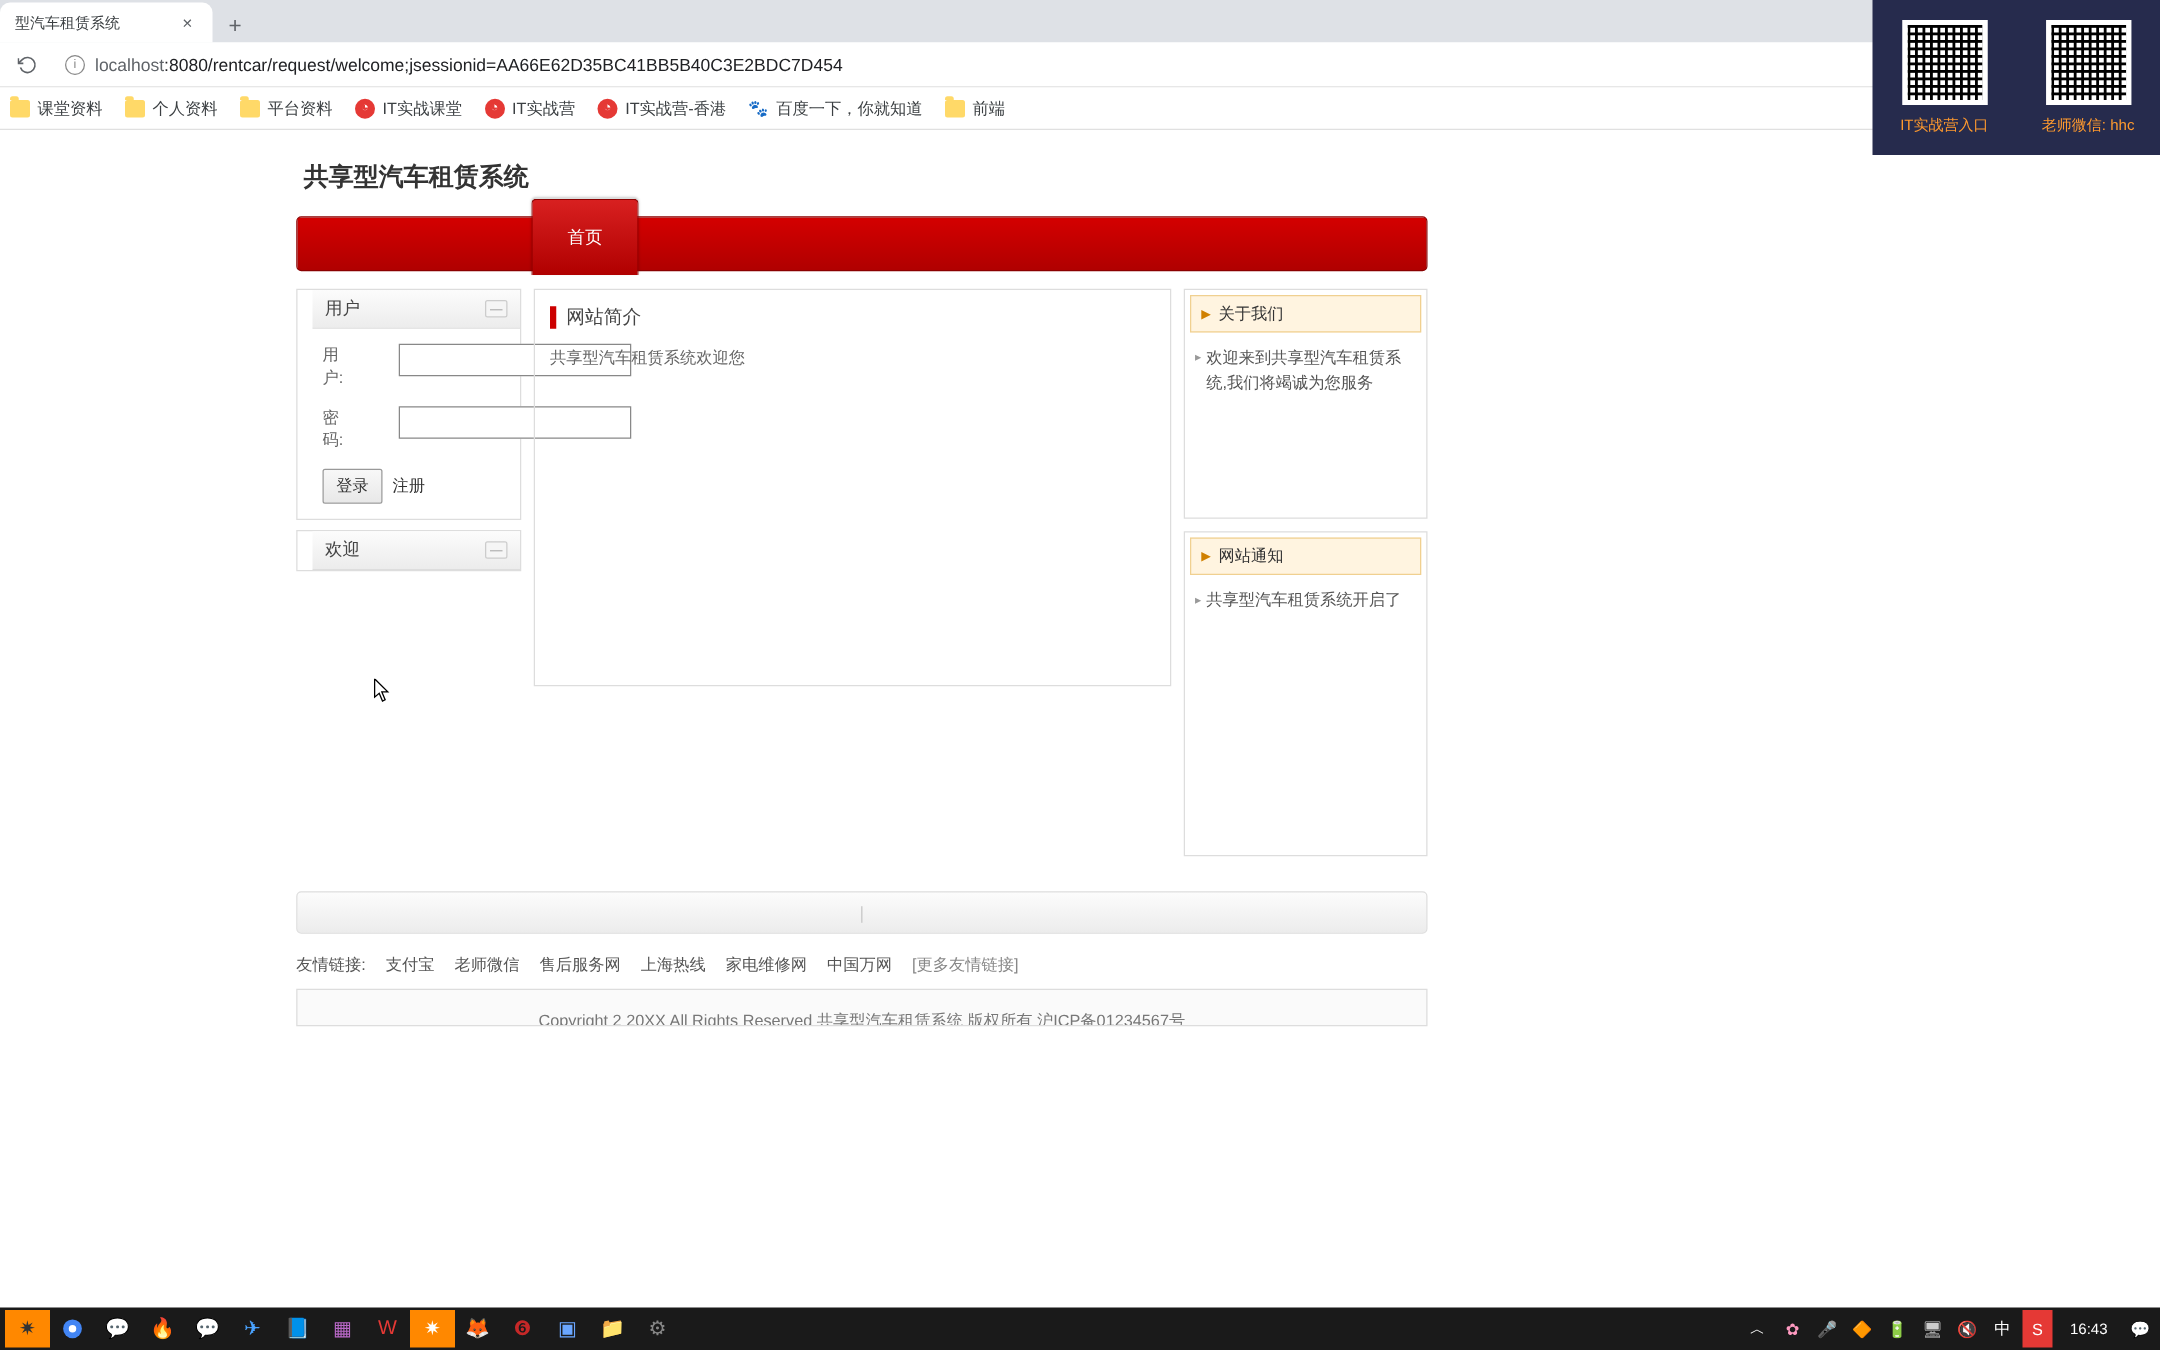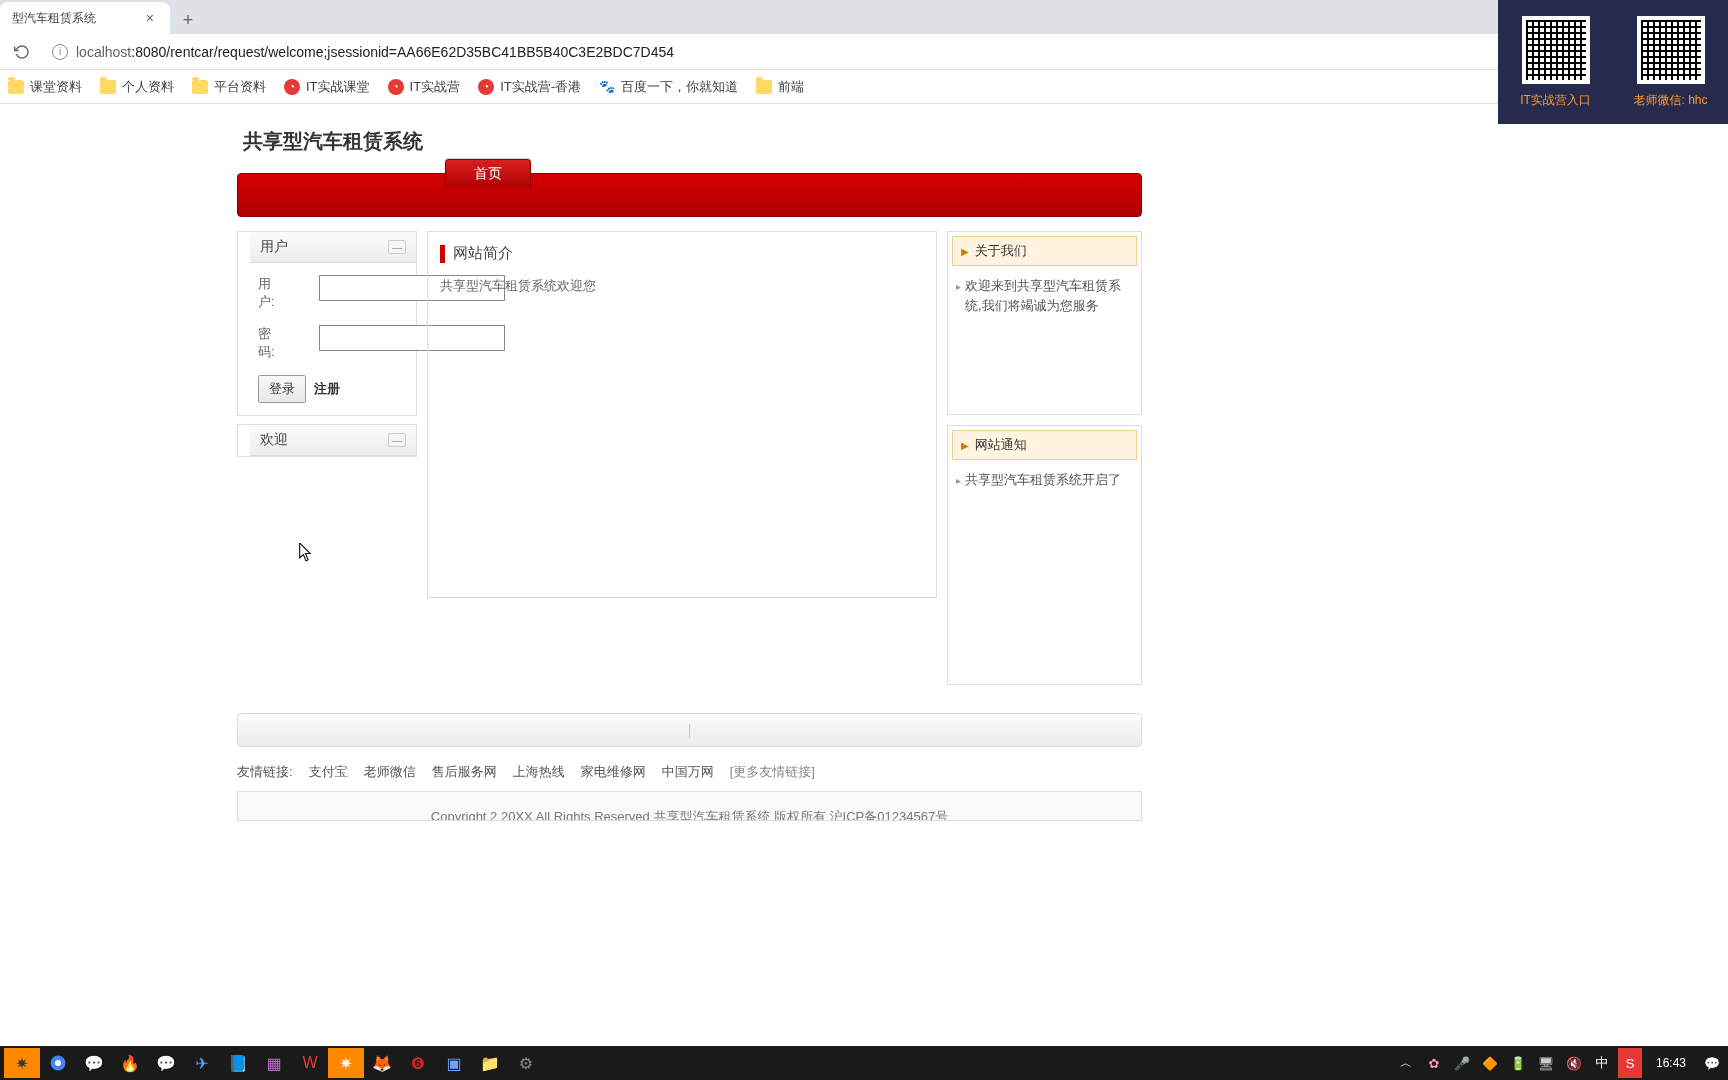--- a/index.html
+++ b/index.html
@@ -24,41 +24,41 @@
 .folder-icon::before { content: ""; position: absolute; top: -3px; left: 0; width: 7px; height: 3px; background: #ffd968; border-radius: 2px 2px 0 0; }
 .red-icon { width: 16px; height: 16px; background: #e53935; border-radius: 50%; color: #fff; display: flex; align-items: center; justify-content: center; font-size: 10px; font-weight: bold; }
 .paw-icon { width: 16px; height: 16px; color: #2c4b9c; display:flex; align-items:center; justify-content:center; font-size:13px; }
 
 
 .page-wrapper { padding: 24px 0 0 0; }
 .container { width: 905px; margin-left: 237px; }
 .site-title { font-size: 20px; font-weight: bold; color: #333; margin-bottom: 18px; margin-left: 6px; }
 
 .nav-wrap { position: relative; }
-.nav-tab { position: absolute; top: -14px; left: 208px; background: linear-gradient(#d82020, #b00000); color: #fff; padding: 5px 28px; border-radius: 4px 4px 0 0; font-size: 14px; border: 1px solid #8a0000; border-bottom: none; box-shadow: 0 -1px 2px rgba(0,0,0,0.2); }
+.nav-tab { position: absolute; top: -14px; left: 188px; background: linear-gradient(#d82020, #b00000); color: #fff; padding: 21px 28px; border-radius: 4px 4px 0 0; font-size: 14px; border: 1px solid #8a0000; border-bottom: none; box-shadow: 0 -1px 2px rgba(0,0,0,0.2); }
 .red-bar { height: 44px; background: linear-gradient(#d40000, #b00000); border-radius: 4px; border: 1px solid #8a0000; }
 
 .columns { display: flex; gap: 10px; margin-top: 14px; }
 .col-left { width: 180px; }
 .col-mid { width: 510px; }
 .col-right { width: 195px; }
 
 .panel { border: 1px solid #ddd; background: #fff; margin-bottom: 8px; padding-left: 12px; }
 .panel-header { background: linear-gradient(#fcfcfc, #ececec); border-bottom: 1px solid #ddd; padding: 6px 10px; font-size: 14px; color: #444; display: flex; justify-content: space-between; align-items: center; }
 .collapse-icon { width: 18px; height: 14px; border: 1px solid #ccc; border-radius: 2px; display: flex; align-items: center; justify-content: center; color: #999; font-size: 10px; background: #f5f5f5; cursor: pointer; }
 .panel-body { padding: 12px 8px; font-size: 13px; color: #666; }
 
 .form-row { display: flex; align-items: flex-start; margin-bottom: 14px; gap: 44px; }
 .form-row label { font-size: 13px; color: #666; width: 32px; }
 .form-row input { flex: 1; height: 26px; border: 1px solid #888; padding: 0 4px; font-size: 13px; }
 .btn-row { display: flex; align-items: center; gap: 8px; }
 .btn { background: linear-gradient(#f8f8f8, #e8e8e8); border: 1px solid #999; padding: 4px 10px; font-size: 13px; color: #333; cursor: pointer; border-radius: 2px; }
-.link { font-size: 13px; color: #333; cursor: pointer; font-weight: bold; }
-
-.mid-panel { border: 1px solid #ddd; height: 367px; padding: 12px; }
+.link { font-size: 13px; color: #333; cursor: pointer; }
+
+.mid-panel { border: 1px solid #ddd; height: 318px; padding: 12px; }
 .mid-header { display: flex; align-items: center; gap: 8px; margin-bottom: 14px; }
 .red-accent { width: 5px; height: 18px; background: #c00; }
 .mid-title { font-size: 15px; color: #444; }
 .mid-content { font-size: 13px; color: #666; }
 
 .info-box { border: 1px solid #ddd; margin-bottom: 10px; height: 184px; padding: 4px; }
 .info-box-last { height: 260px; }
 .info-header { background: #fff4e0; border: 1px solid #f0d090; padding: 5px 8px; font-size: 13px; color: #333; display: flex; align-items: center; gap: 6px; }
 .arrow-icon { color: #d08000; font-size: 10px; }
 .info-body { padding: 10px 4px; font-size: 13px; color: #555; line-height: 1.5; }

